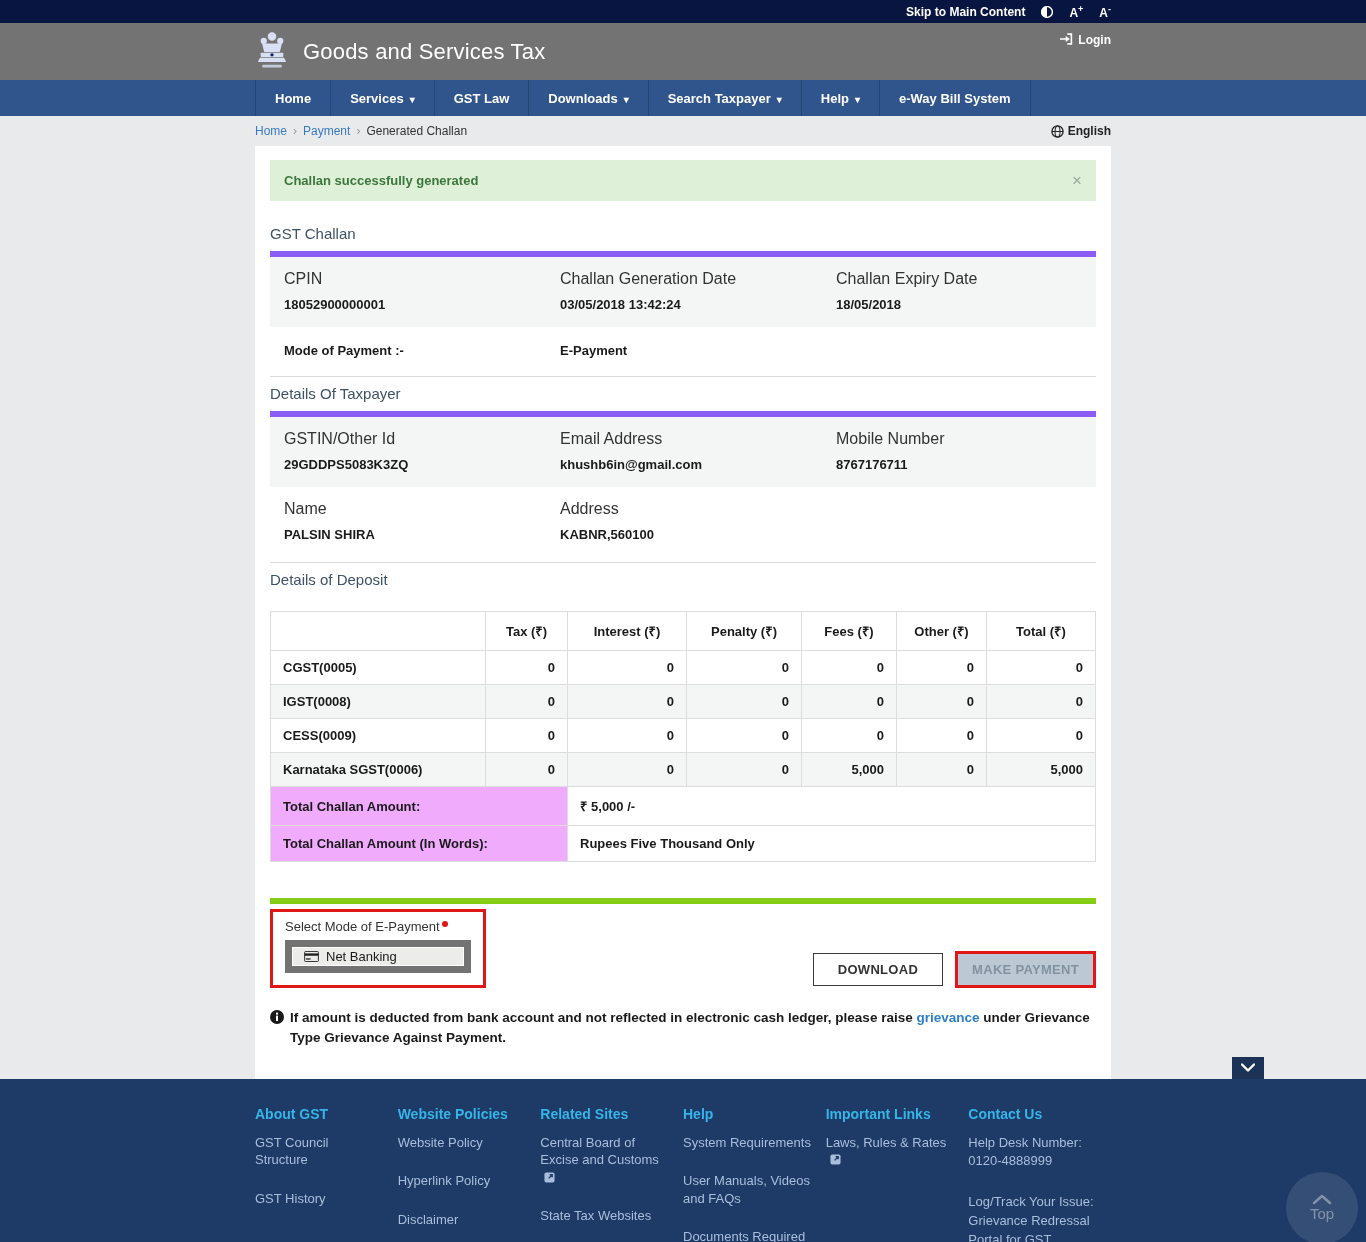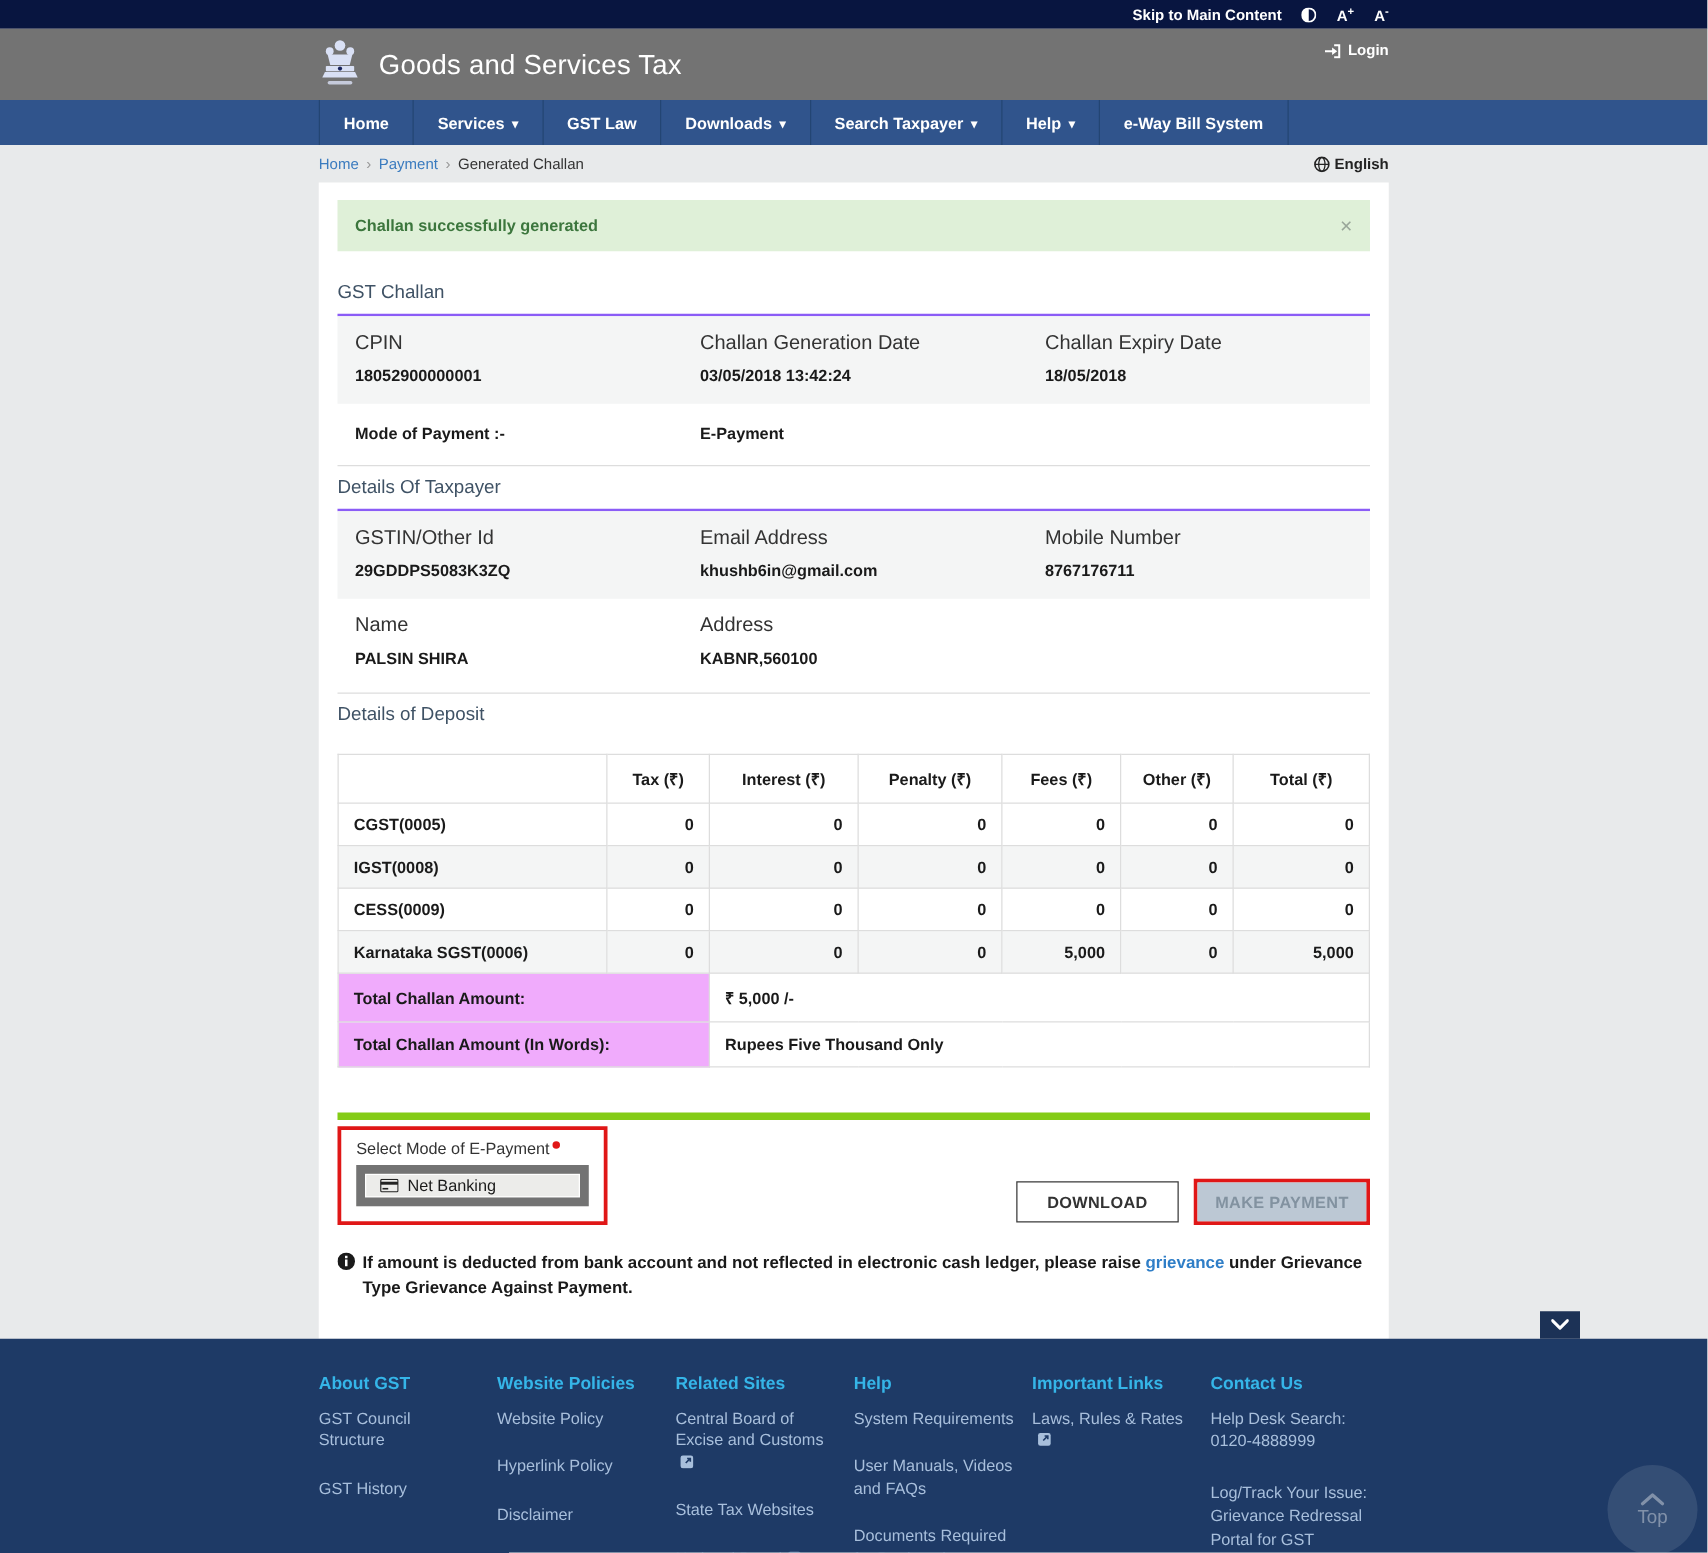--- a/index.html
+++ b/index.html
@@ -17,21 +17,21 @@
   .topbar .container { display:flex; justify-content:flex-end; align-items:center; gap:16px; height:100%; }
   .topbar a, .topbar span.fontbtn { color:#fff; font-size:12px; font-weight:bold; text-decoration:none; cursor:pointer; line-height:1; }
   .fontbtn sup { font-size:9px; }
   .contrast-ic { width:12px; height:12px; display:inline-block; }
 
   
   .header { background:#737373; height:57px; }
   .header .container { display:flex; align-items:center; height:100%; position:relative; }
   .emblem { width:34px; height:46px; margin-right:14px; }
   .site-title { color:#ffffff; font-size:22px; font-weight:500; letter-spacing:.2px; }
-  .login { position:absolute; right:0; top:10px; color:#fff; font-size:12px; font-weight:bold; text-decoration:none; display:flex; align-items:flex-end; gap:5px; }
+  .login { position:absolute; right:0; top:10px; color:#fff; font-size:12px; font-weight:bold; text-decoration:none; display:flex; align-items:flex-start; gap:5px; }
 
   
   .navbar { background:#30548c; height:36px; }
   .navbar .container { display:flex; height:100%; }
   .nav-item { display:flex; align-items:center; gap:6px; padding:0 19px; color:#fff; font-size:13px; font-weight:bold; text-decoration:none; border-right:1px solid #234573; cursor:pointer; }
   .nav-item:first-child { border-left:1px solid #234573; }
   .nav-item .caret { font-size:10px; position:relative; top:1px; }
 
   
   .crumb-row { height:30px; }
@@ -41,21 +41,21 @@
   .crumbs .sep { color:#999; font-size:12px; }
   .crumbs .current { color:#333; }
   .lang { display:flex; align-items:center; gap:4px; color:#222; font-weight:bold; cursor:pointer; }
 
   
   .card { background:#fff; min-height:794px; padding:14px 15px 30px; }
 
   .alert-success { background:#dff0d8; color:#3c763d; font-size:13px; font-weight:bold; padding:12px 14px; display:flex; justify-content:space-between; align-items:center; margin-bottom:16px; }
   .alert-success .close { color:#9aa79a; font-size:17px; font-weight:normal; cursor:pointer; line-height:1; }
 
-  .sec-title { color:#3f5265; font-size:15px; padding:8px 0 9px; border-bottom:2px solid #8b5cf6; font-weight:400; }
+  .sec-title { color:#3f5265; font-size:15px; padding:8px 0 9px; border-bottom:6px solid #8b5cf6; font-weight:400; }
   .section { border-bottom:1px solid #ddd; }
 
   .frow { display:grid; grid-template-columns:276px 276px 1fr; padding:13px 14px 15px; }
   .frow.band { background:#f4f5f5; }
   .field .lbl { font-size:16px; color:#333; margin-bottom:9px; }
   .field .val { font-size:13px; color:#1a1a1a; font-weight:bold; }
   .inline-bold { font-size:13px; font-weight:bold; color:#1a1a1a; }
 
   
   .dep-table { border-collapse:collapse; width:100%; margin-top:14px; table-layout:fixed; }
@@ -398,21 +398,21 @@
       <h4>Important Links</h4>
       <a href="#"><span>Laws, Rules &amp; Rates</span><svg class="ext-ic" width="11" height="11" viewBox="0 0 12 12">
             <rect x="0.5" y="0.5" width="11" height="11" rx="2" fill="#a8bfdc"></rect>
             <path d="M5 7 L9 3 M6.2 3 H9 V5.8" stroke="#1e3a66" stroke-width="1.4" fill="none"></path>
           </svg></a>
     </div>
 
     <div class="fcol">
       <h4>Contact Us</h4>
       <div class="ftext">
-        <div>Help Desk Search:</div>
+        <div>Help Desk Number:</div>
         <div>0120-4888999</div>
       </div>
       <div class="ftext">
         <div>Log/Track Your Issue:</div>
         <div>Grievance Redressal Portal for GST</div>
       </div>
 
     </div>
   </div>
 

